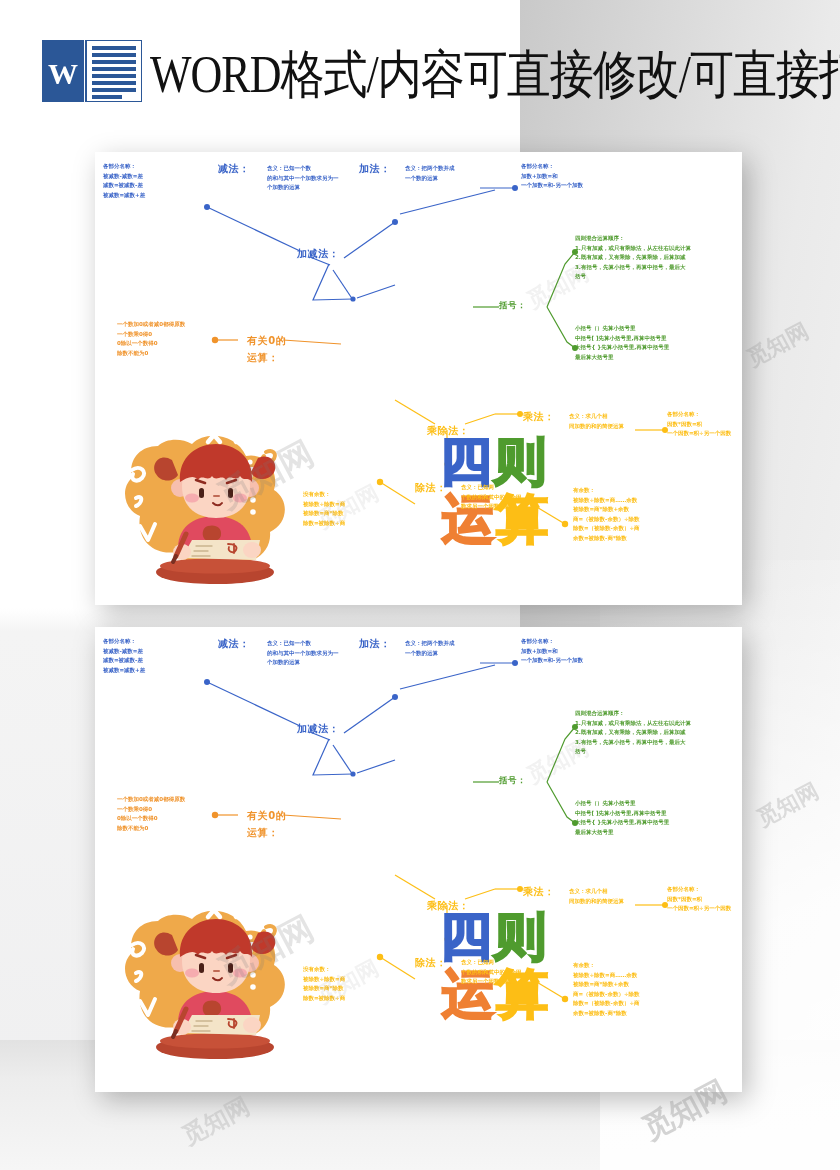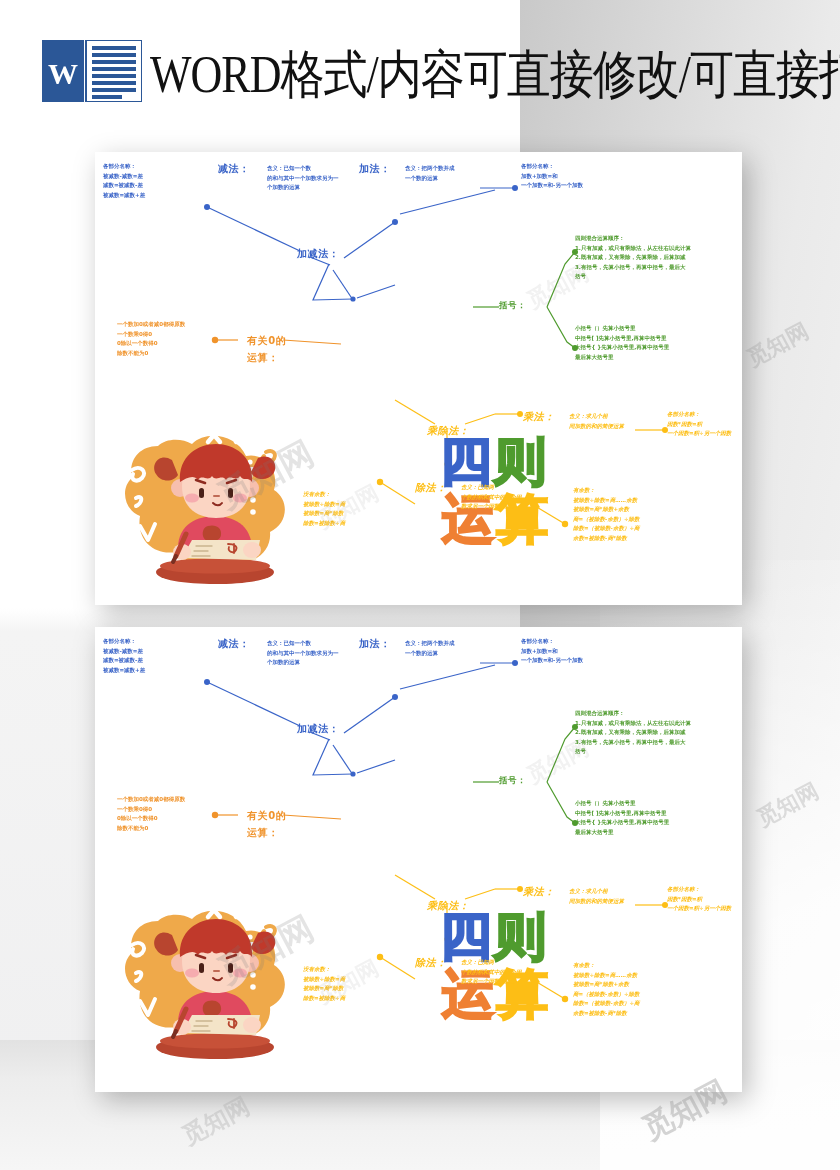--- a/index.html
+++ b/index.html
@@ -37,21 +37,21 @@
      box-shadow:6px 8px 26px rgba(0,0,0,.26);}
 
   .map{position:absolute;left:0;top:0;width:647px;height:453px;overflow:hidden;}
 
   
   .tx{position:absolute;white-space:pre-line;font-weight:700;
       font-family:"DejaVu Sans","Liberation Sans",sans-serif;}
   .blue{color:#3a64c8;}
   .green{color:#4f9b2e;}
   .orange{color:#f0932b;}
-  .yellow{color:#fdbe15;font-style:italic;}
+  .yellow{color:#fdbe15;}
   .t55{font-size:5.5px;line-height:9.6px;}
   .hd{font-size:10px;font-weight:700;letter-spacing:.6px;}
   .hdg{font-size:8.5px;font-weight:700;letter-spacing:.6px;}
 
   svg.lines{position:absolute;left:0;top:0;width:647px;height:453px;pointer-events:none;}
 
   
   .bigtitle{position:absolute;left:345px;top:283px;width:150px;height:118px;}
   .bigchar{position:absolute;font-size:52px;font-weight:700;
      font-family:"DejaVu Sans","Liberation Sans",sans-serif;line-height:52px;

